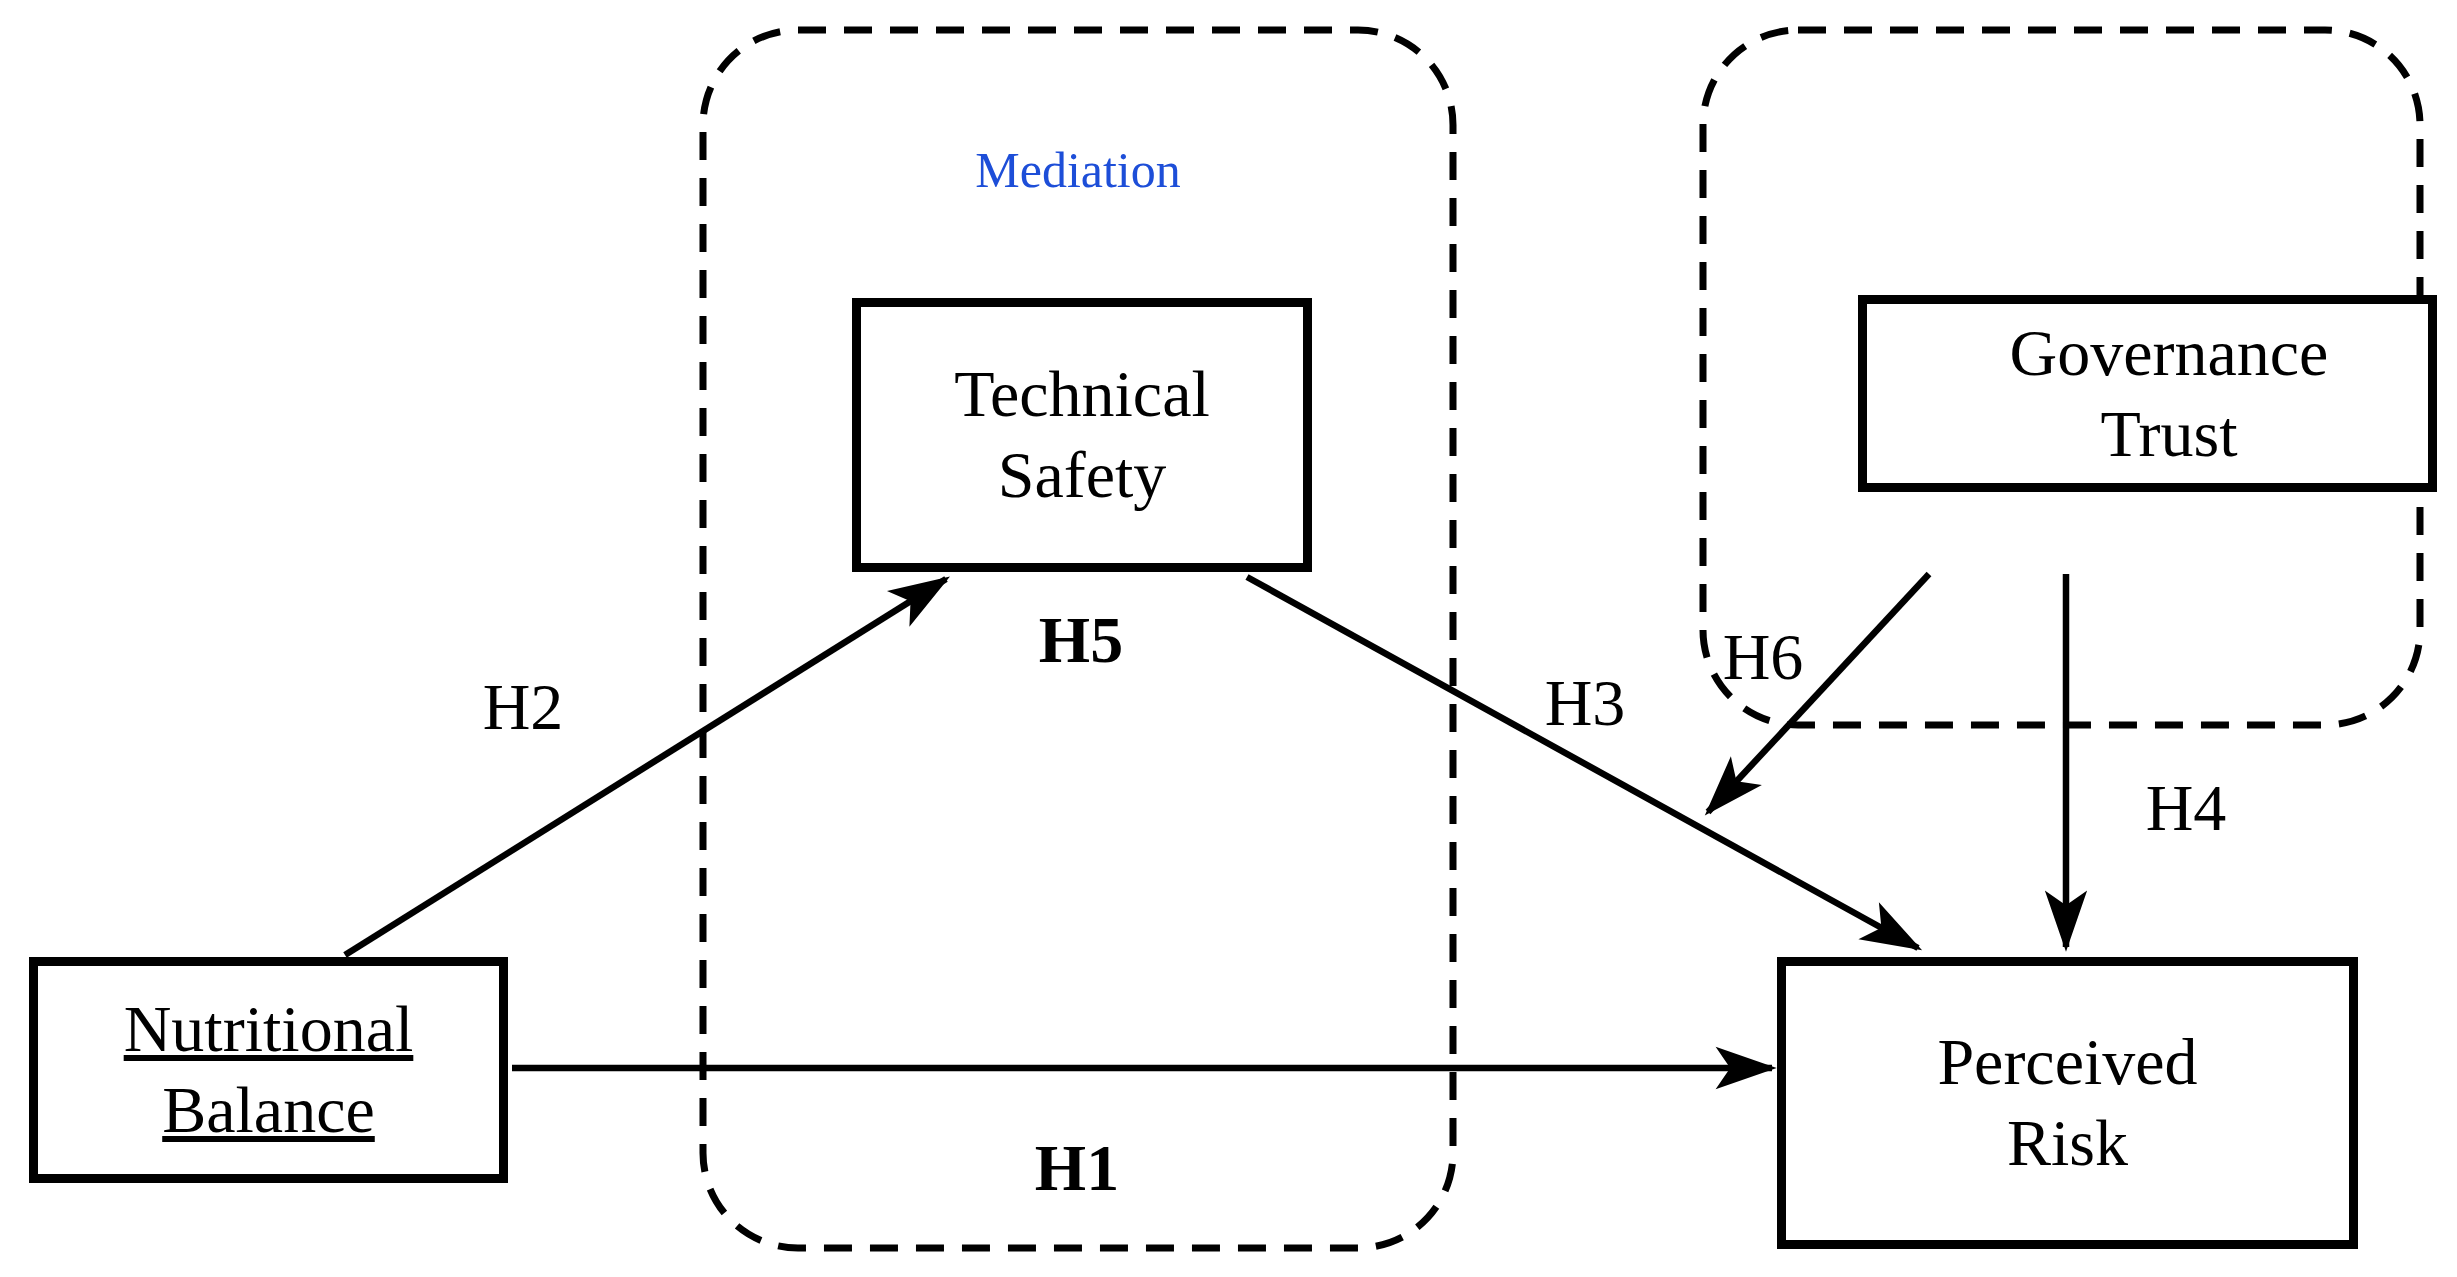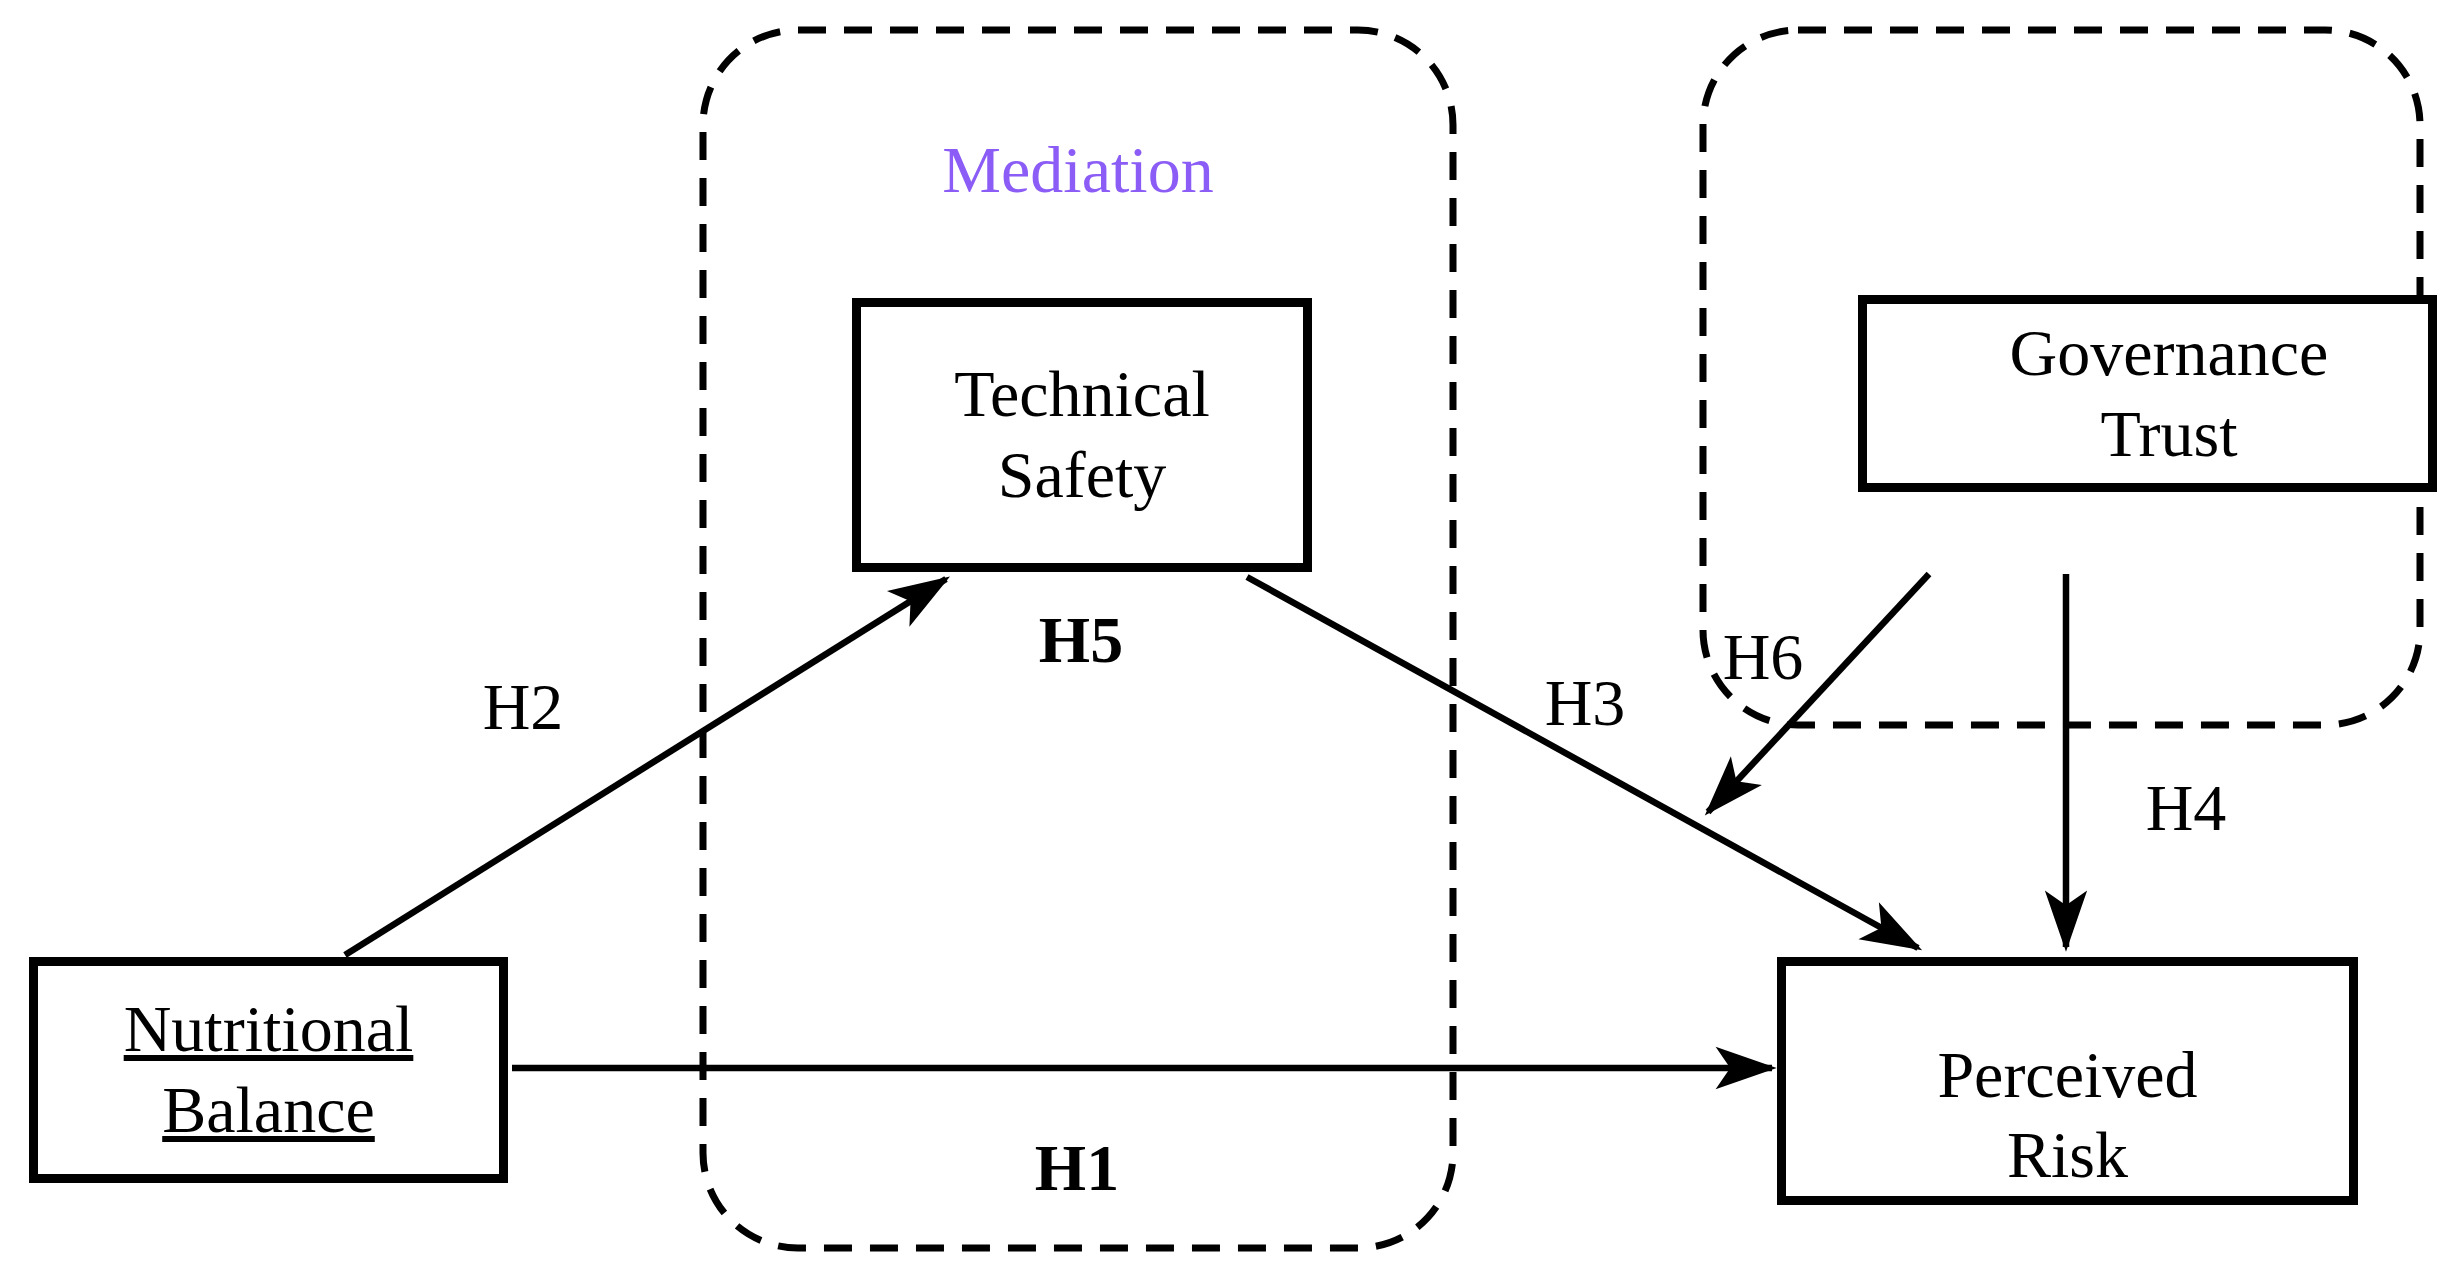--- a/index.html
+++ b/index.html
@@ -34,28 +34,28 @@
   }
   .box-label {
     font-size: 66px;
     line-height: 1.22;
     white-space: pre-line;
     color: #000000;
   }
   #box-nutritional-balance { left: 29px;   top: 957px; width: 479px; height: 226px; text-decoration: underline; }
   #box-technical-safety    { left: 852px;  top: 298px; width: 460px; height: 274px; }
   #box-governance-trust    { left: 1858px; top: 295px; width: 579px; height: 197px; padding-left: 43px; }
-  #box-perceived-risk      { left: 1777px; top: 957px; width: 581px; height: 248px; align-items: flex-end; }
+  #box-perceived-risk      { left: 1777px; top: 957px; width: 581px; height: 292px; }
 
   .region-label {
     position: absolute;
     transform: translate(-50%, -50%);
-    font-size: 66px;
+    font-size: 50px;
     white-space: nowrap;
-    color: #8b5cf6;
+    color: #1d4ed8;
   }
   #label-mediation  { left: 1078px; top: 170px; }
   #label-moderation { left: 2061px; top: 170px; }
 
   .h-label {
     position: absolute;
     transform: translate(-50%, -50%);
     font-size: 66px;
     white-space: nowrap;
     color: #000000;

